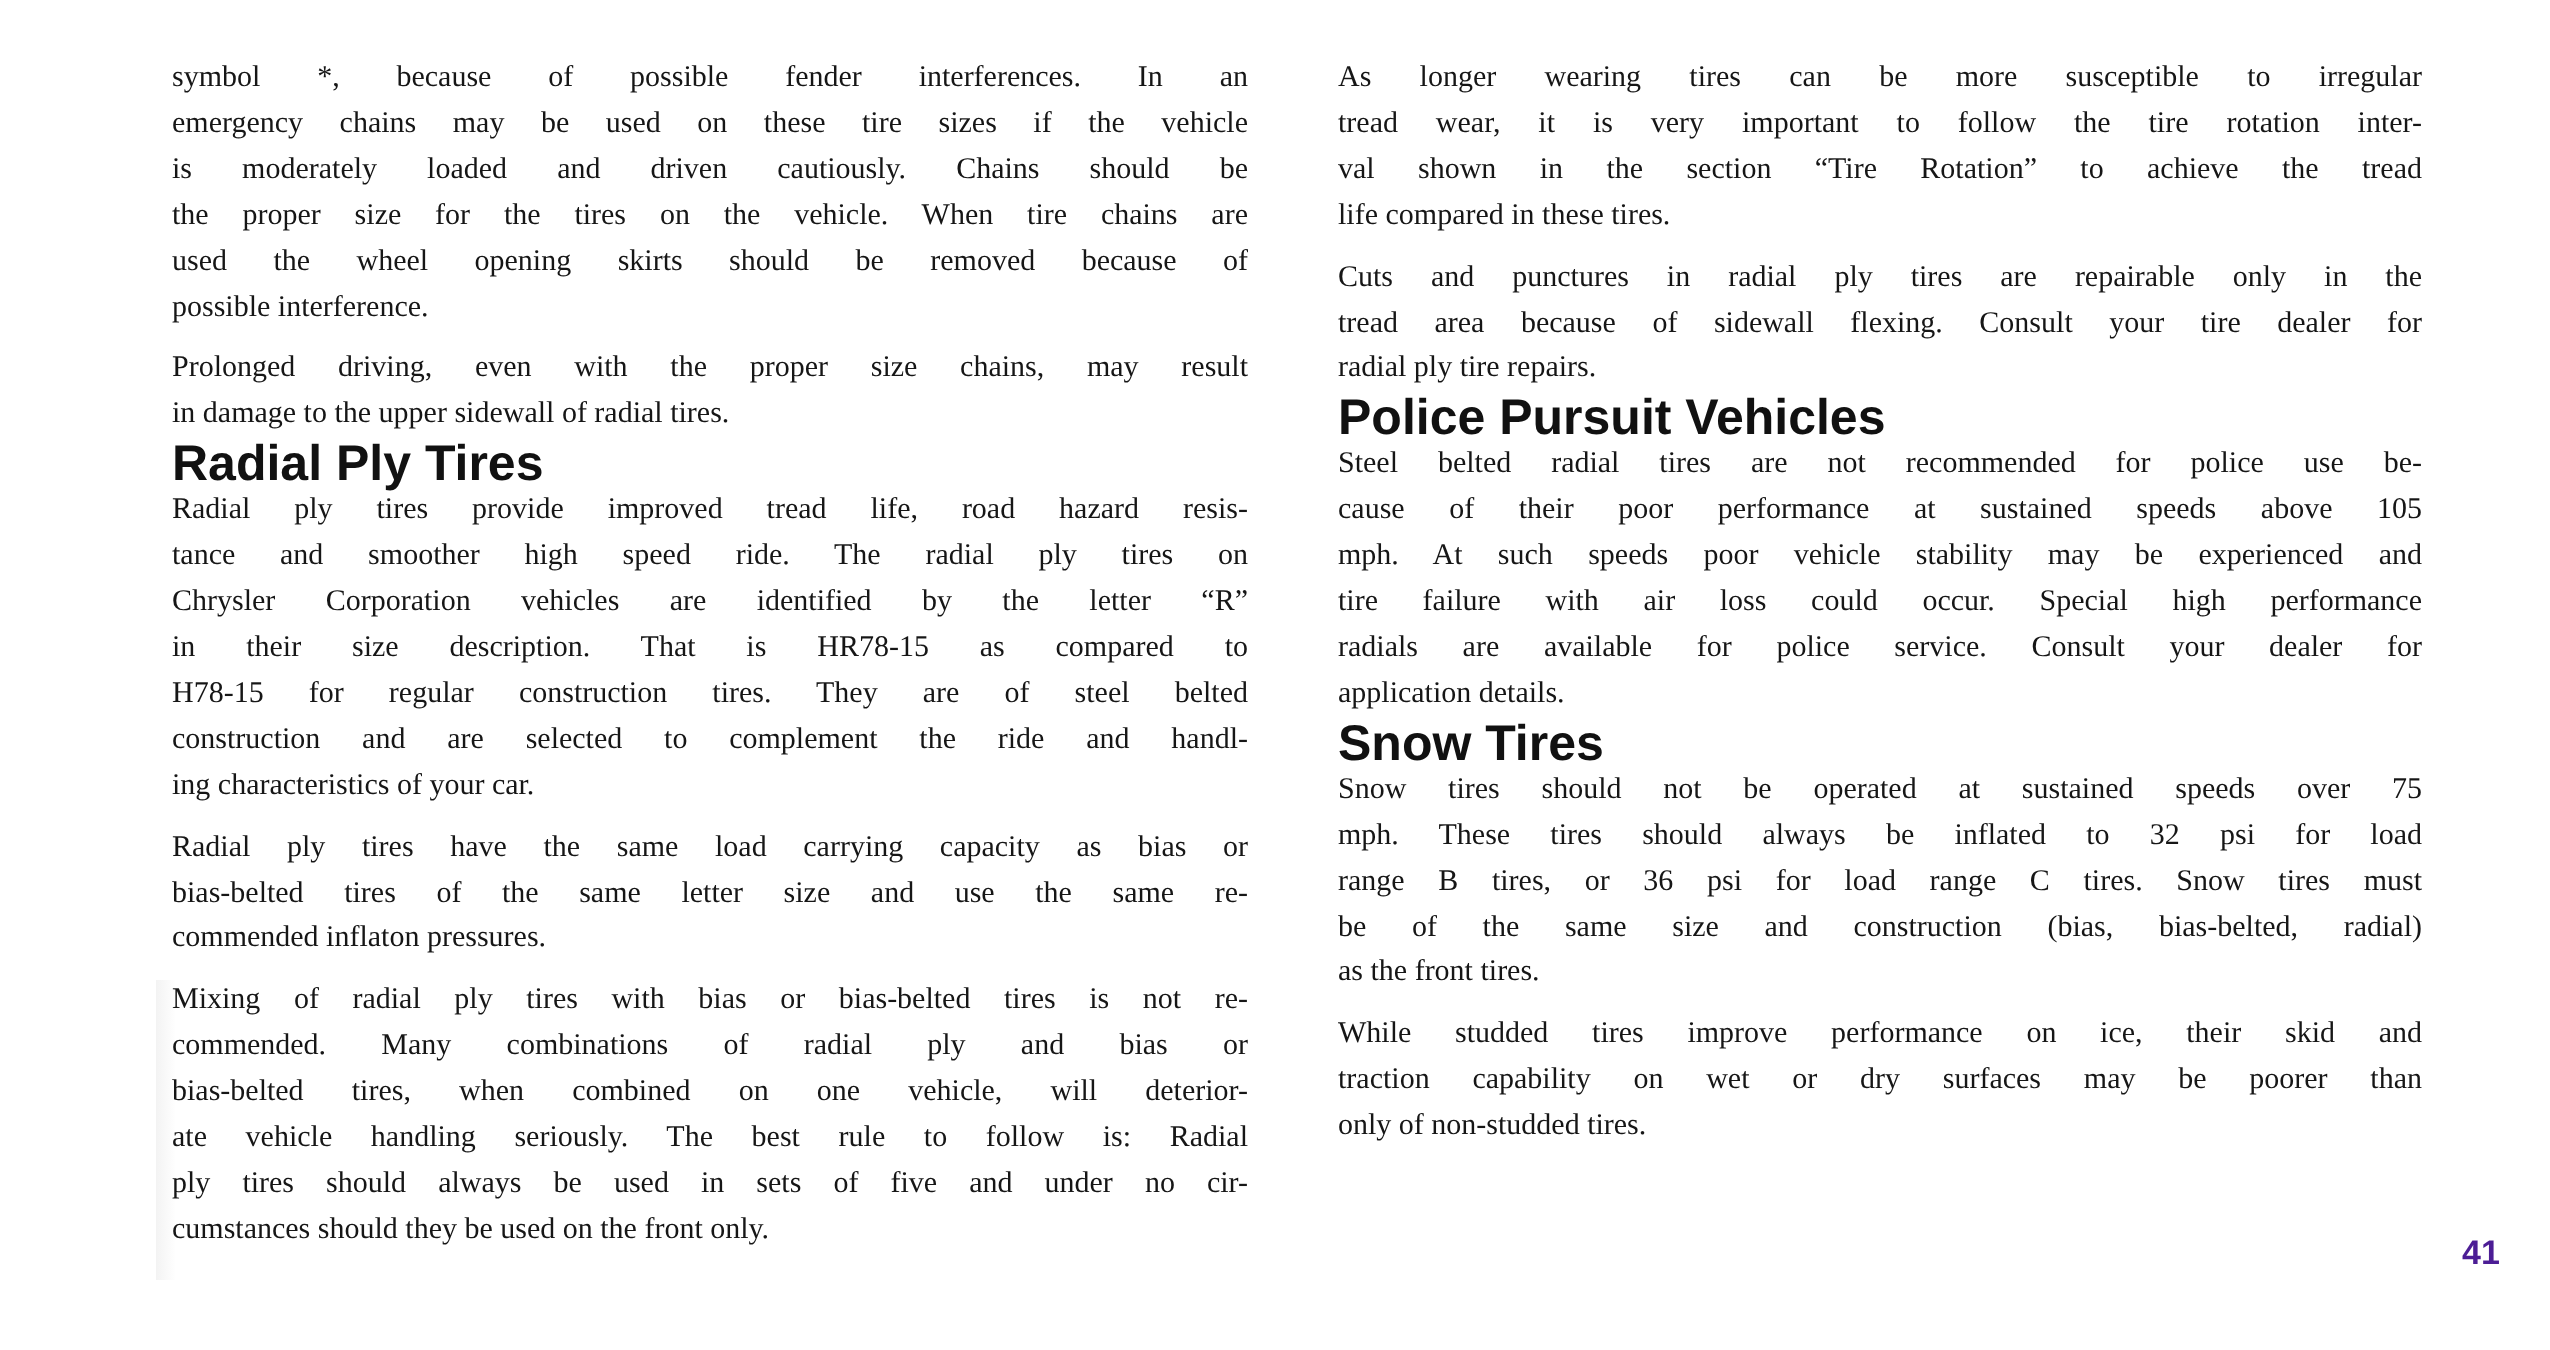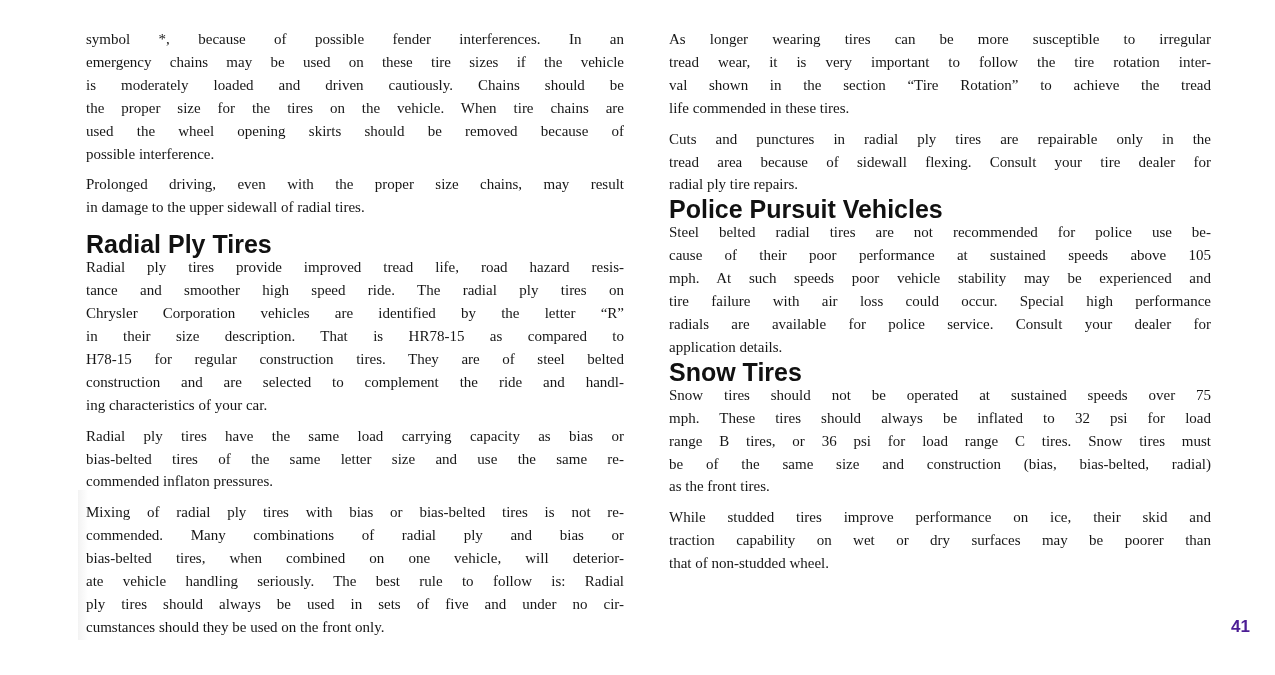--- a/index.html
+++ b/index.html
@@ -40,21 +40,21 @@
 
   <div class="col col-left">
     <div class="para">
       <span class="line">symbol *, because of possible fender interferences. In an</span>
       <span class="line">emergency chains may be used on these tire sizes if the vehicle</span>
       <span class="line">is moderately loaded and driven cautiously. Chains should be</span>
       <span class="line">the proper size for the tires on the vehicle. When tire chains are</span>
       <span class="line">used the wheel opening skirts should be removed because of</span>
       <span class="line last">possible interference.</span>
     </div>
-    <div class="para" style="margin-bottom:14px">
+    <div class="para" style="margin-bottom:2px">
       <span class="line">Prolonged driving, even with the proper size chains, may result</span>
       <span class="line last">in damage to the upper sidewall of radial tires.</span>
     </div>
     <h2 class="heading">Radial Ply Tires</h2>
     <div class="para">
       <span class="line">Radial ply tires provide improved tread life, road hazard resis-</span>
       <span class="line">tance and smoother high speed ride. The radial ply tires on</span>
       <span class="line">Chrysler Corporation vehicles are identified by the letter “R”</span>
       <span class="line">in their size description. That is HR78-15 as compared to</span>
       <span class="line">H78-15 for regular construction tires. They are of steel belted</span>
@@ -74,21 +74,21 @@
       <span class="line">ply tires should always be used in sets of five and under no cir-</span>
       <span class="line last">cumstances should they be used on the front only.</span>
     </div>
   </div>
 
   <div class="col col-right">
     <div class="para">
       <span class="line">As longer wearing tires can be more susceptible to irregular</span>
       <span class="line">tread wear, it is very important to follow the tire rotation inter-</span>
       <span class="line">val shown in the section “Tire Rotation” to achieve the tread</span>
-      <span class="line last">life commended in these tires.</span>
+      <span class="line last">life compared in these tires.</span>
     </div>
     <div class="para" style="margin-bottom:2px">
       <span class="line">Cuts and punctures in radial ply tires are repairable only in the</span>
       <span class="line">tread area because of sidewall flexing. Consult your tire dealer for</span>
       <span class="line last">radial ply tire repairs.</span>
     </div>
     <h2 class="heading">Police Pursuit Vehicles</h2>
     <div class="para" style="margin-bottom:2px">
       <span class="line">Steel belted radial tires are not recommended for police use be-</span>
       <span class="line">cause of their poor performance at sustained speeds above 105</span>
@@ -101,18 +101,18 @@
     <div class="para">
       <span class="line">Snow tires should not be operated at sustained speeds over 75</span>
       <span class="line">mph. These tires should always be inflated to 32 psi for load</span>
       <span class="line">range B tires, or 36 psi for load range C tires. Snow tires must</span>
       <span class="line">be of the same size and construction (bias, bias-belted, radial)</span>
       <span class="line last">as the front tires.</span>
     </div>
     <div class="para">
       <span class="line">While studded tires improve performance on ice, their skid and</span>
       <span class="line">traction capability on wet or dry surfaces may be poorer than</span>
-      <span class="line last">that of non-studded wheel.</span>
+      <span class="line last">only of non-studded tires.</span>
     </div>
   </div>
 
   <div class="page-number">41</div>
 </div>
 
 </body></html>

